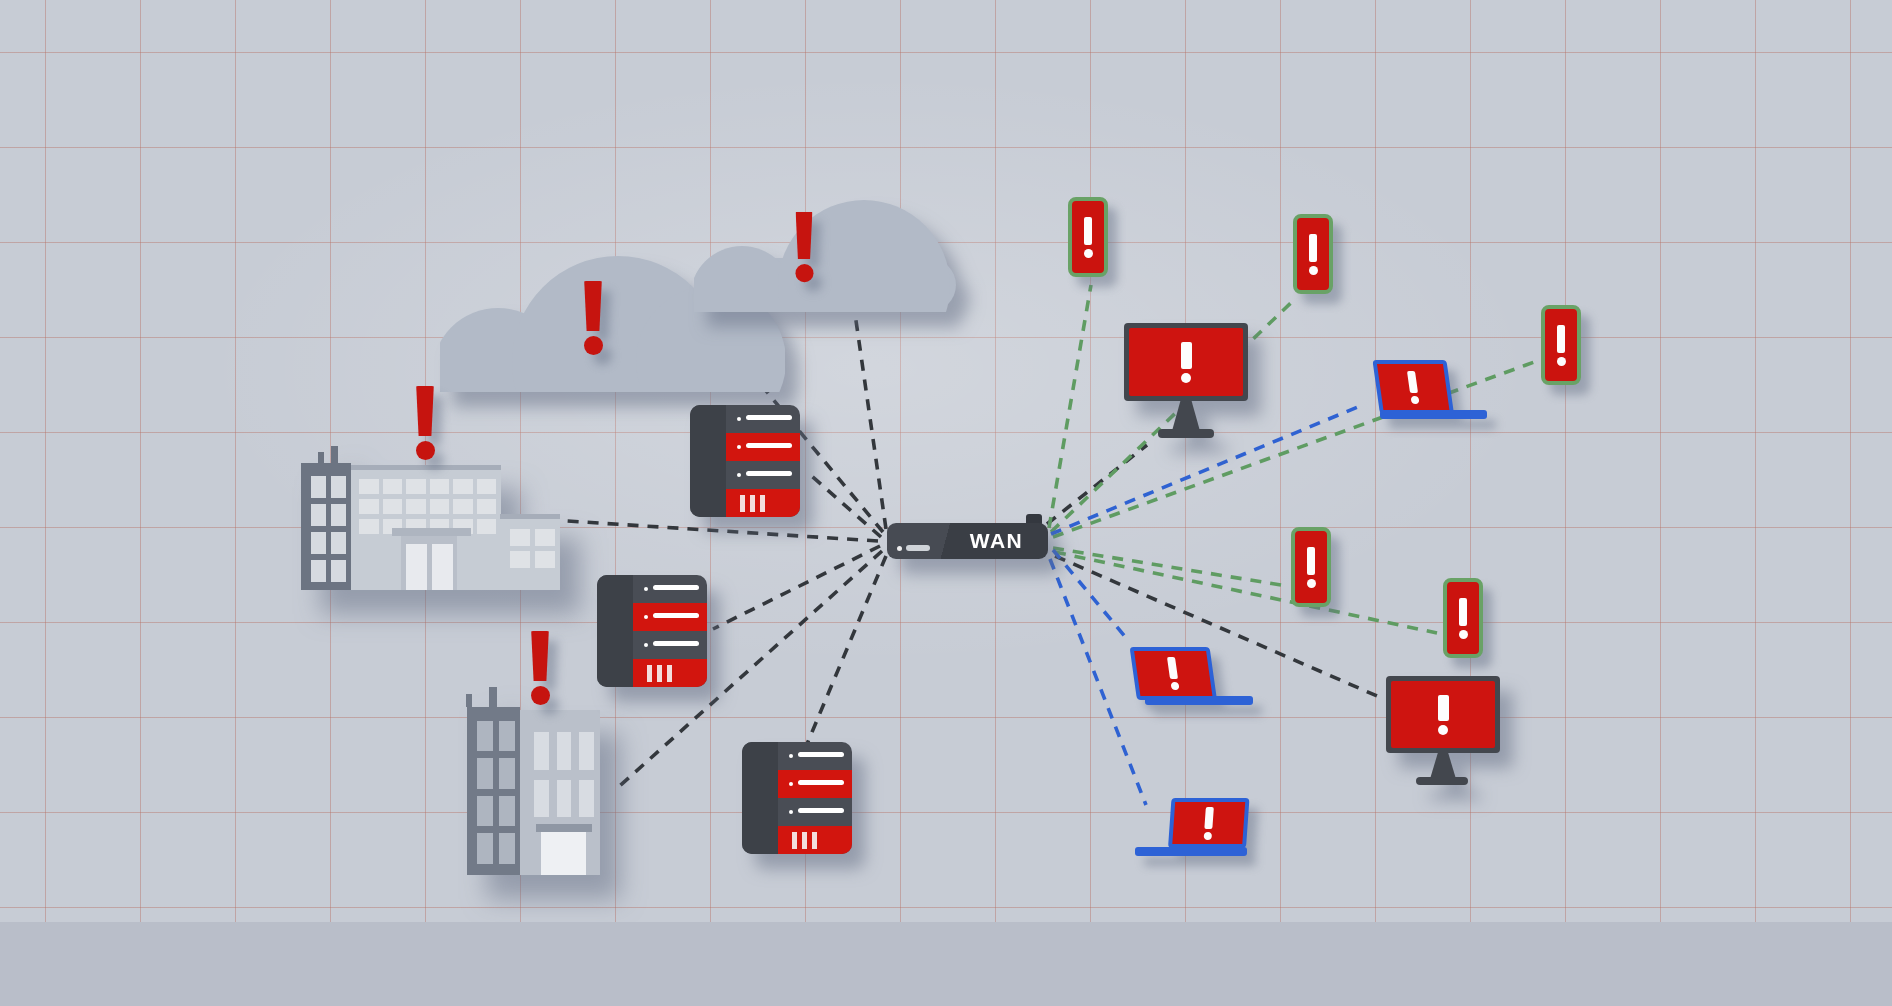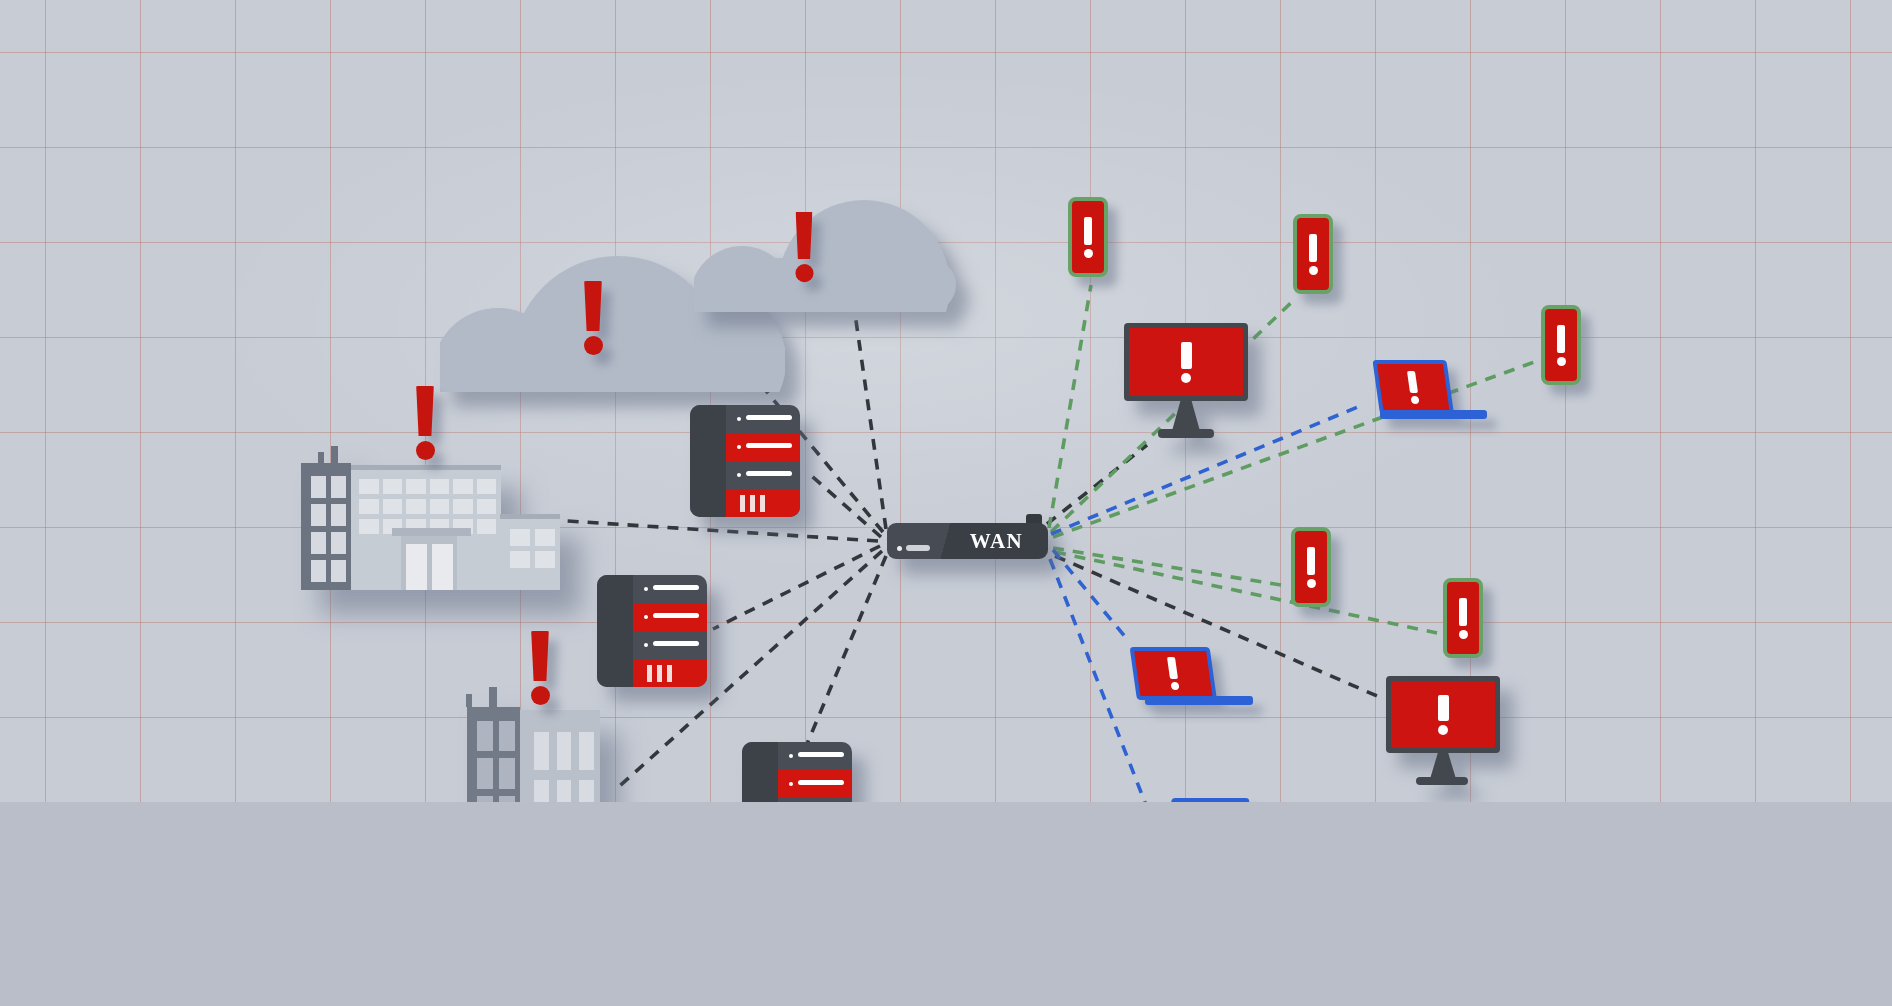--- a/index.html
+++ b/index.html
@@ -1,24 +1,24 @@
 <!DOCTYPE html>
 <html><head>
 <meta charset="utf-8">
 <style>
   html,body{margin:0;padding:0;background:#b9bec9;}
   .scene{
-    position:relative;width:1892px;height:802px;overflow:hidden;
+    position:relative;width:1892px;height:922px;overflow:hidden;
     background-color:#c7ccd5;
     background-image:
       linear-gradient(to right, rgba(184,116,106,0.45) 1.5px, transparent 1.5px),
       linear-gradient(to bottom, rgba(184,116,106,0.45) 1.5px, transparent 1.5px);
     background-size:95px 95px;
     background-position:45px 52px;
-    font-family:Liberation Serif, serif;
+    font-family:Liberation Sans, sans-serif;
   }
   .vignette{
     position:absolute;inset:0;pointer-events:none;
     background:
       radial-gradient(ellipse 55% 50% at 46% 40%, rgba(255,255,255,0.20), rgba(255,255,255,0) 65%),
       radial-gradient(ellipse 120% 125% at 50% 50%, rgba(0,0,0,0) 62%, rgba(55,65,90,0.20) 100%);
   }
   .lines{position:absolute;left:0;top:0;}
 
   

